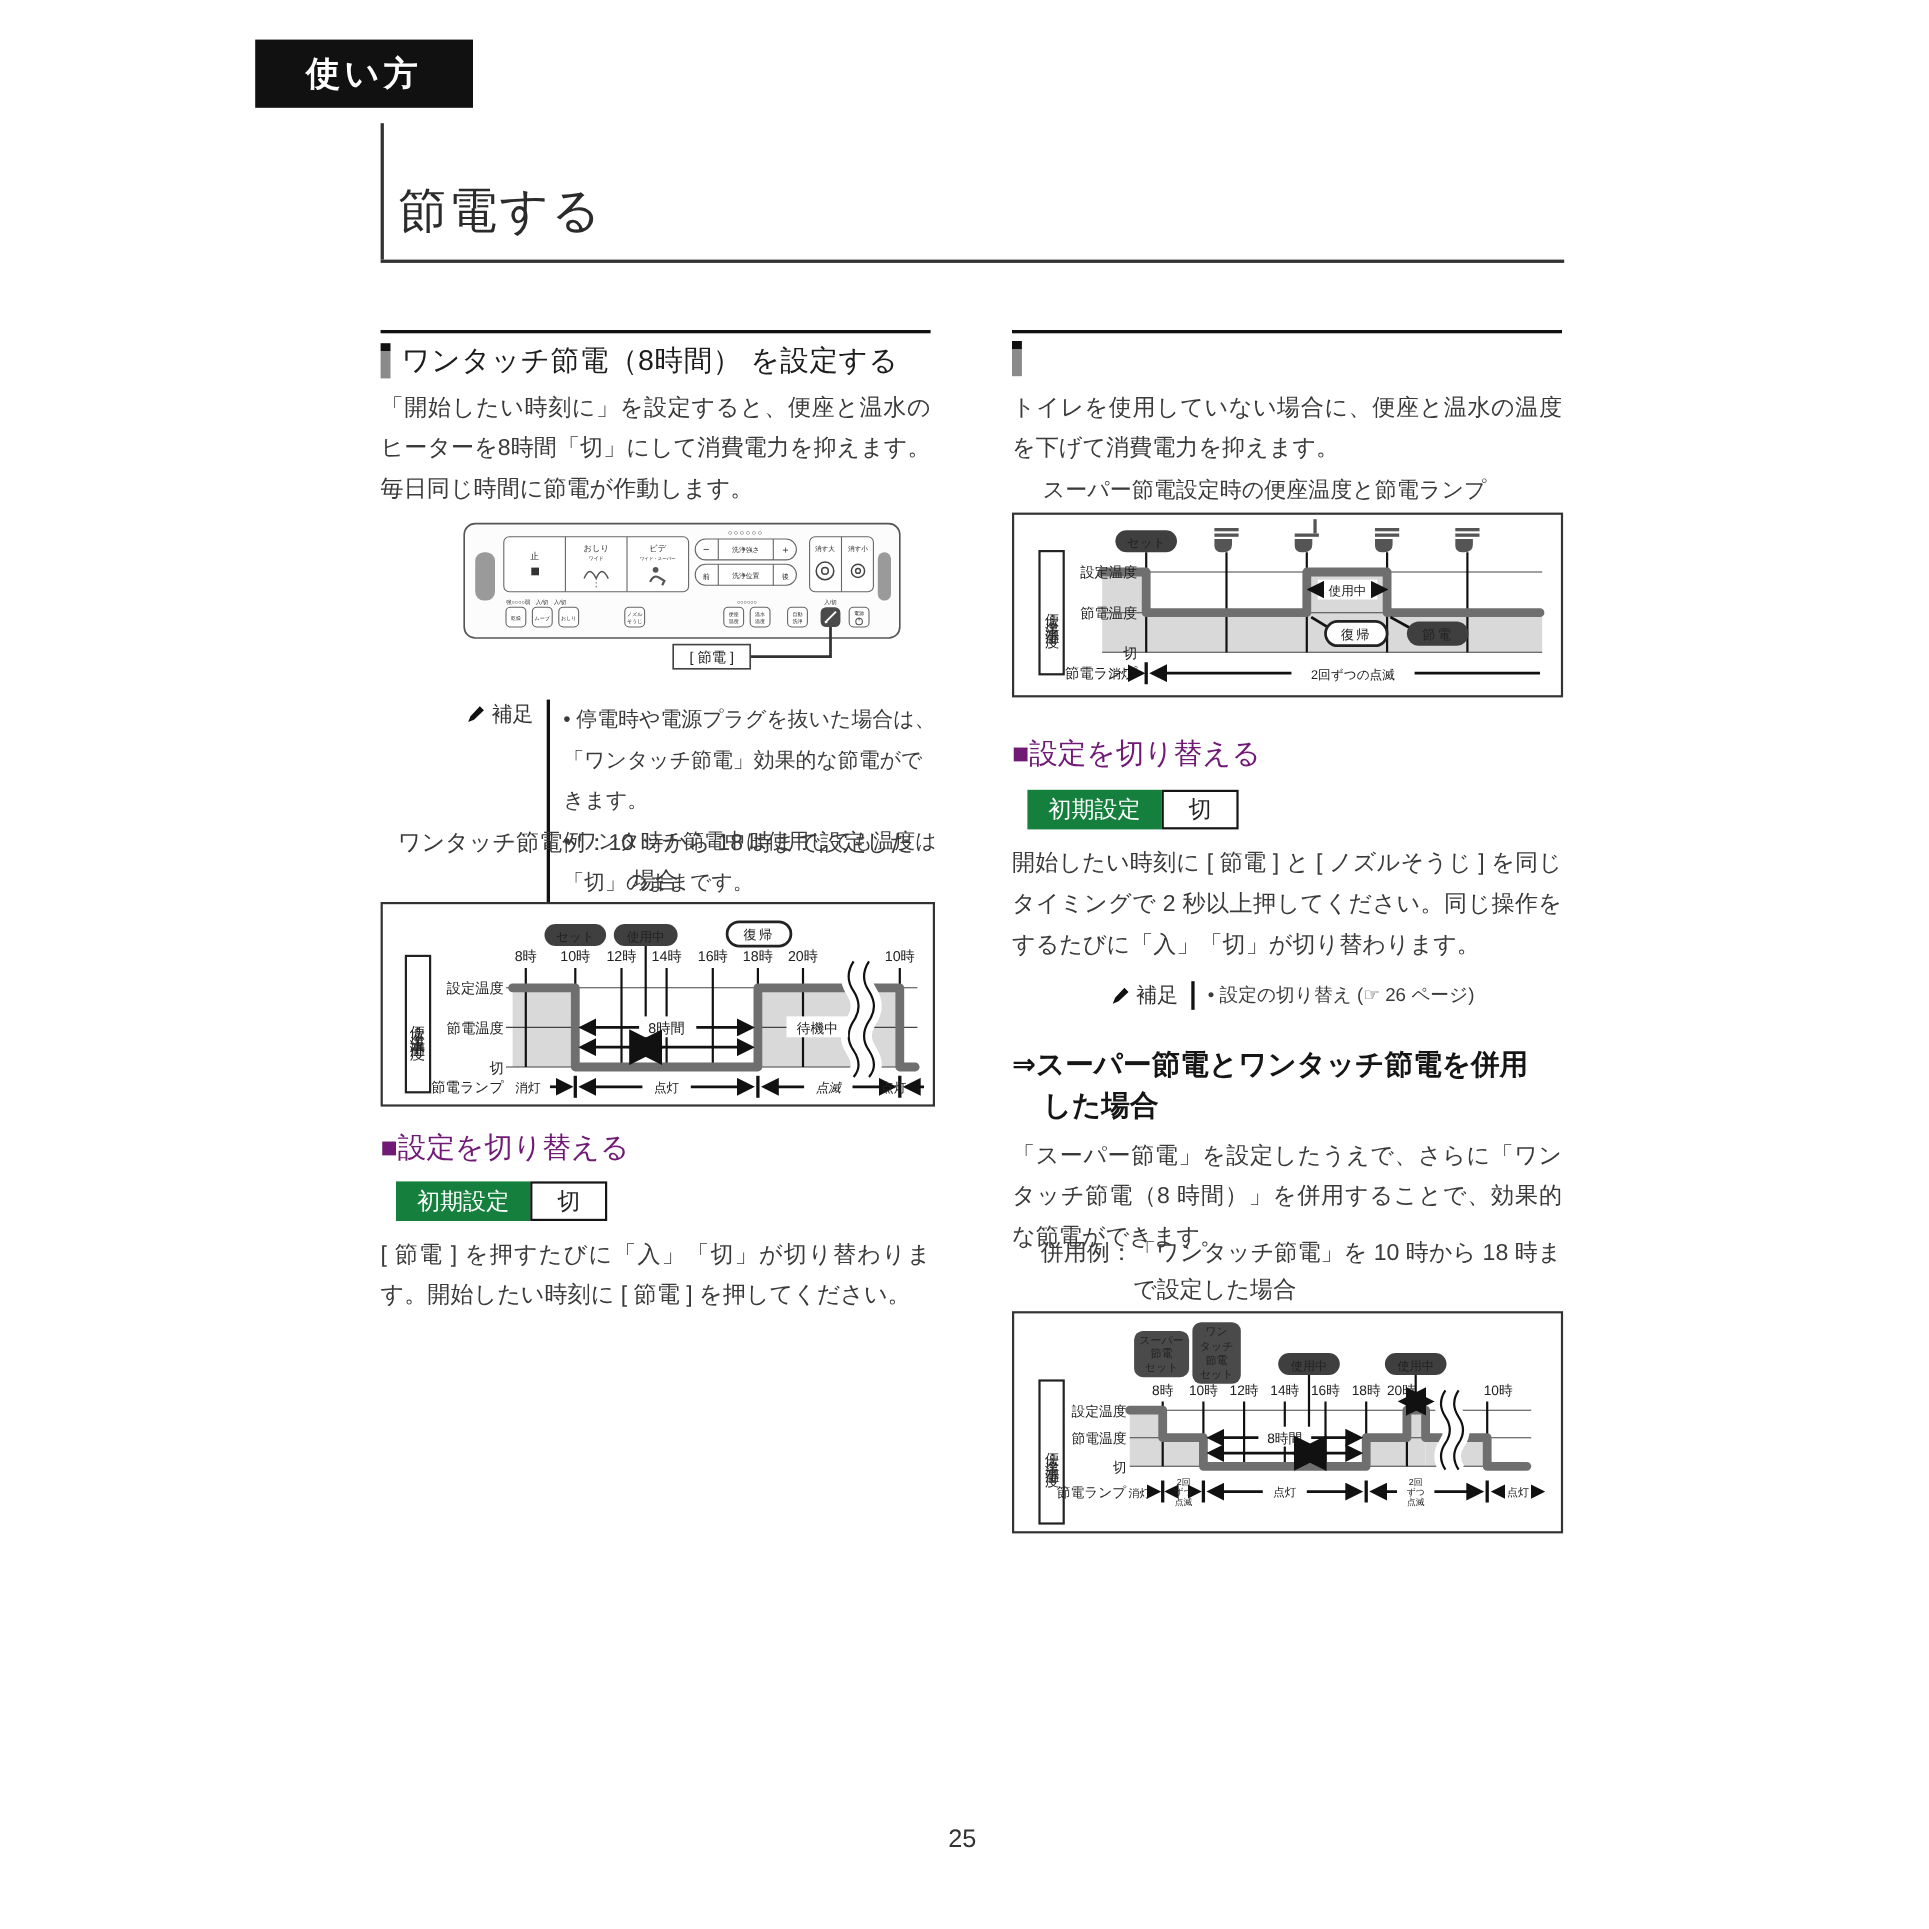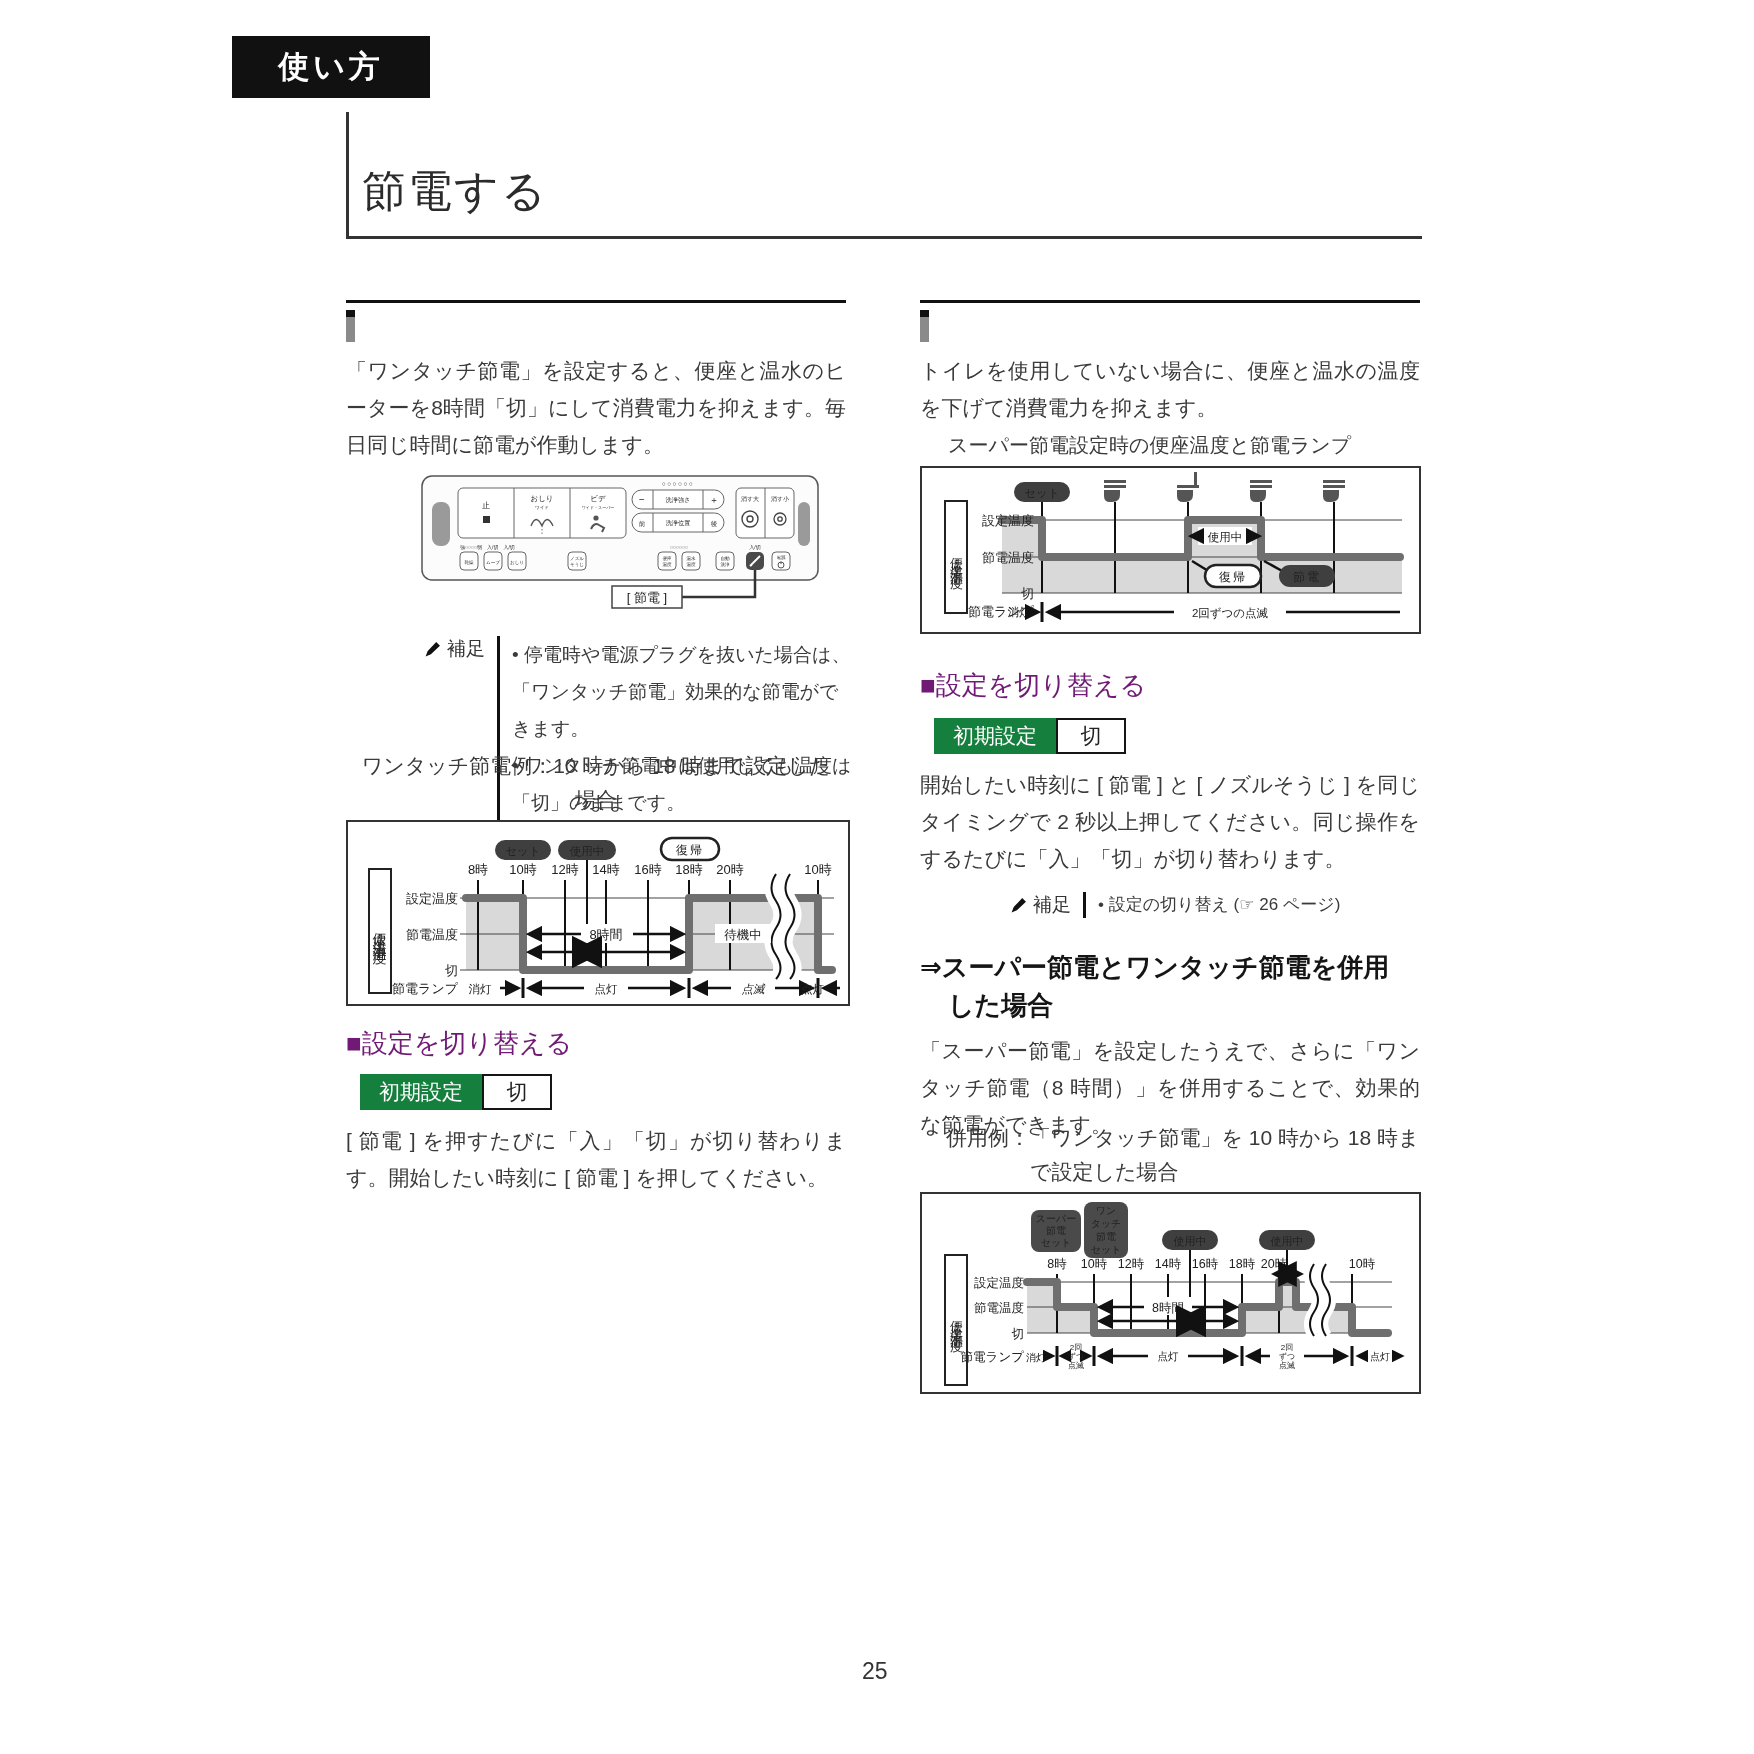--- a/index.html
+++ b/index.html
@@ -44,23 +44,24 @@
   <div class="abs tab" style="left:232px;top:36px;width:198px;height:62px;">
     <span>使い方</span>
   </div>
 
   <div class="abs vrule" style="left:346px;top:112px;height:124px;"></div>
   <div class="abs title" style="left:362px;top:162px;">節電する</div>
   <div class="abs hrule" style="left:346px;top:236px;width:1076px;"></div>
 
   <div class="abs sec" style="left:346px;top:300px;">
     <div class="secbar"></div>
-  </div>
-
-  <div class="abs body" style="left:346px;top:352px;">「ワンタッチ節電」を設定すると、便座と温水のヒーターを8時間「切」にして消費電力を抑えます。毎日同じ時間に節電が作動します。</div>
+    <div class="sectitle">ワンタッチ節電（8時間） を設定する</div>
+  </div>
+
+  <div class="abs body" style="left:346px;top:352px;">「開始したい時刻に」を設定すると、便座と温水のヒーターを8時間「切」にして消費電力を抑えます。毎日同じ時間に節電が作動します。</div>
 
   <div class="abs" style="left:420px;top:472px;width:400px;height:150px;">
     <svg width="400" height="150" viewBox="0 0 400 150">
       <defs>
         <marker id="rA" viewBox="0 0 10 10" refX="9" refY="5" markerWidth="6" markerHeight="6" orient="auto-start-reverse">
           <path d="M0,0L10,5L0,10z" fill="#111"></path>
           </marker>
       </defs>
       <rect x="2" y="4" width="396" height="104" rx="10" fill="#fcfcfc" stroke="#555" stroke-width="1.5"></rect>
       <rect x="12" y="30" width="18" height="44" rx="8" fill="#9a9a9a"></rect>

